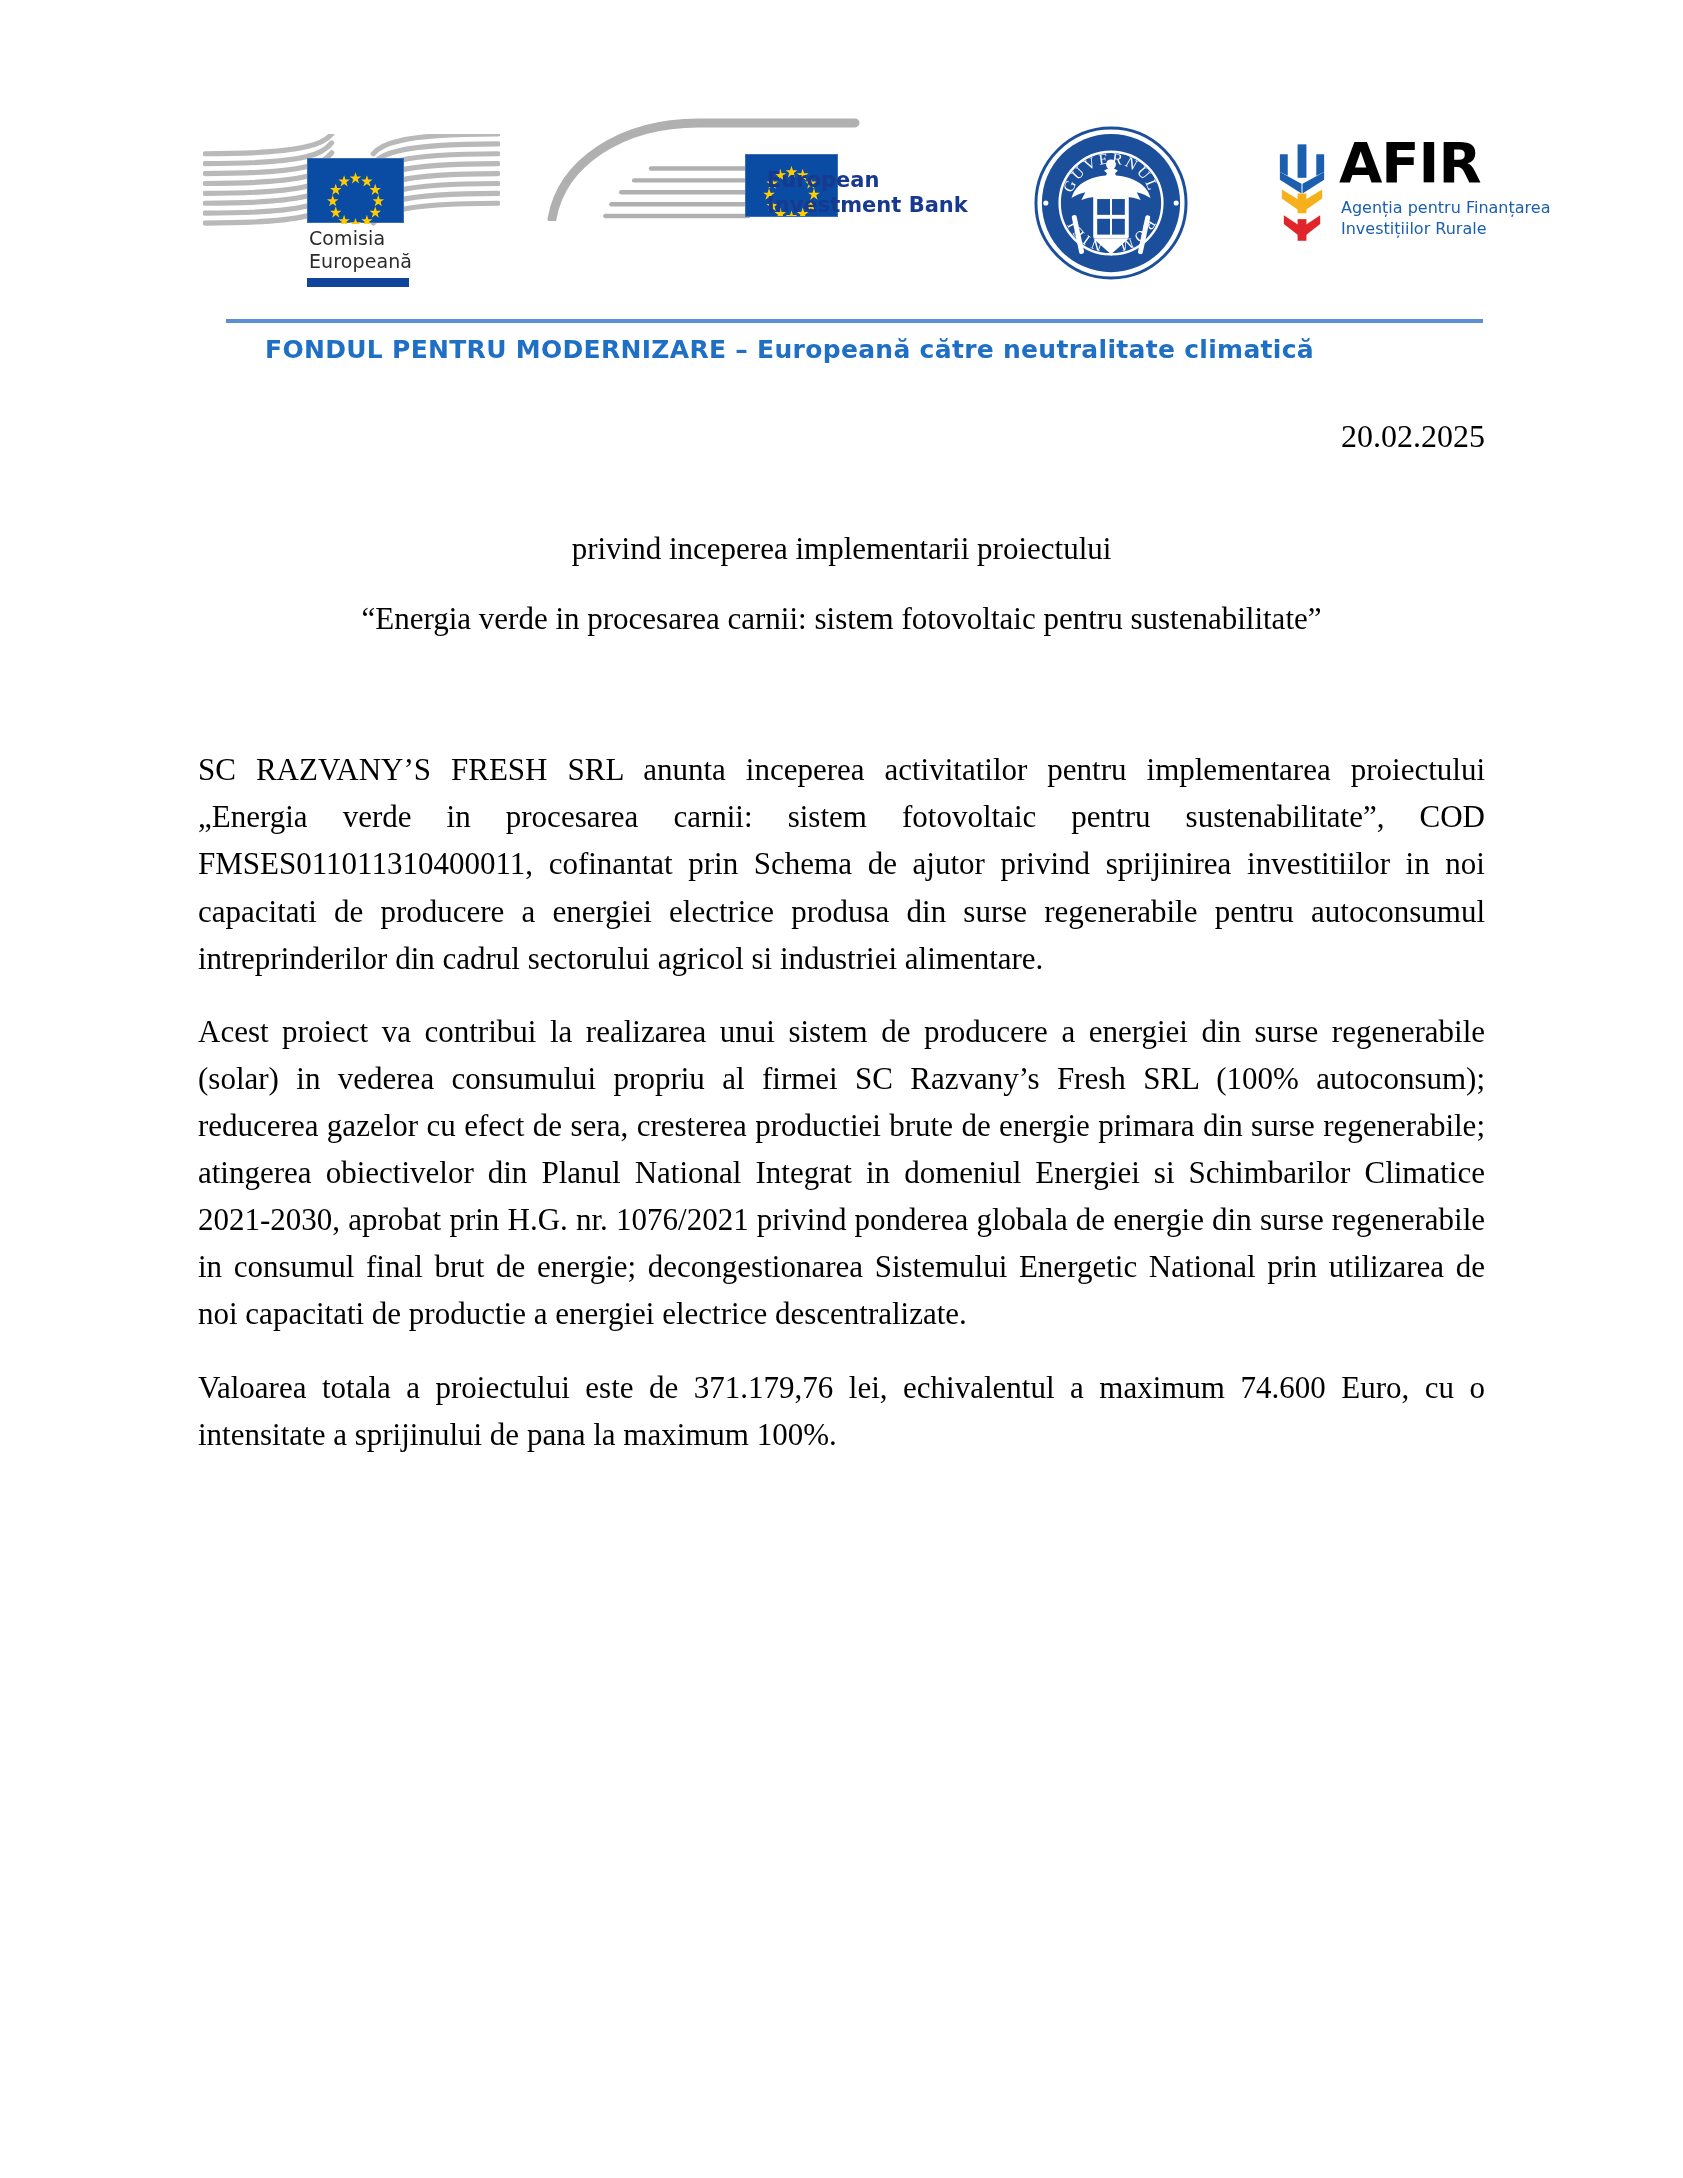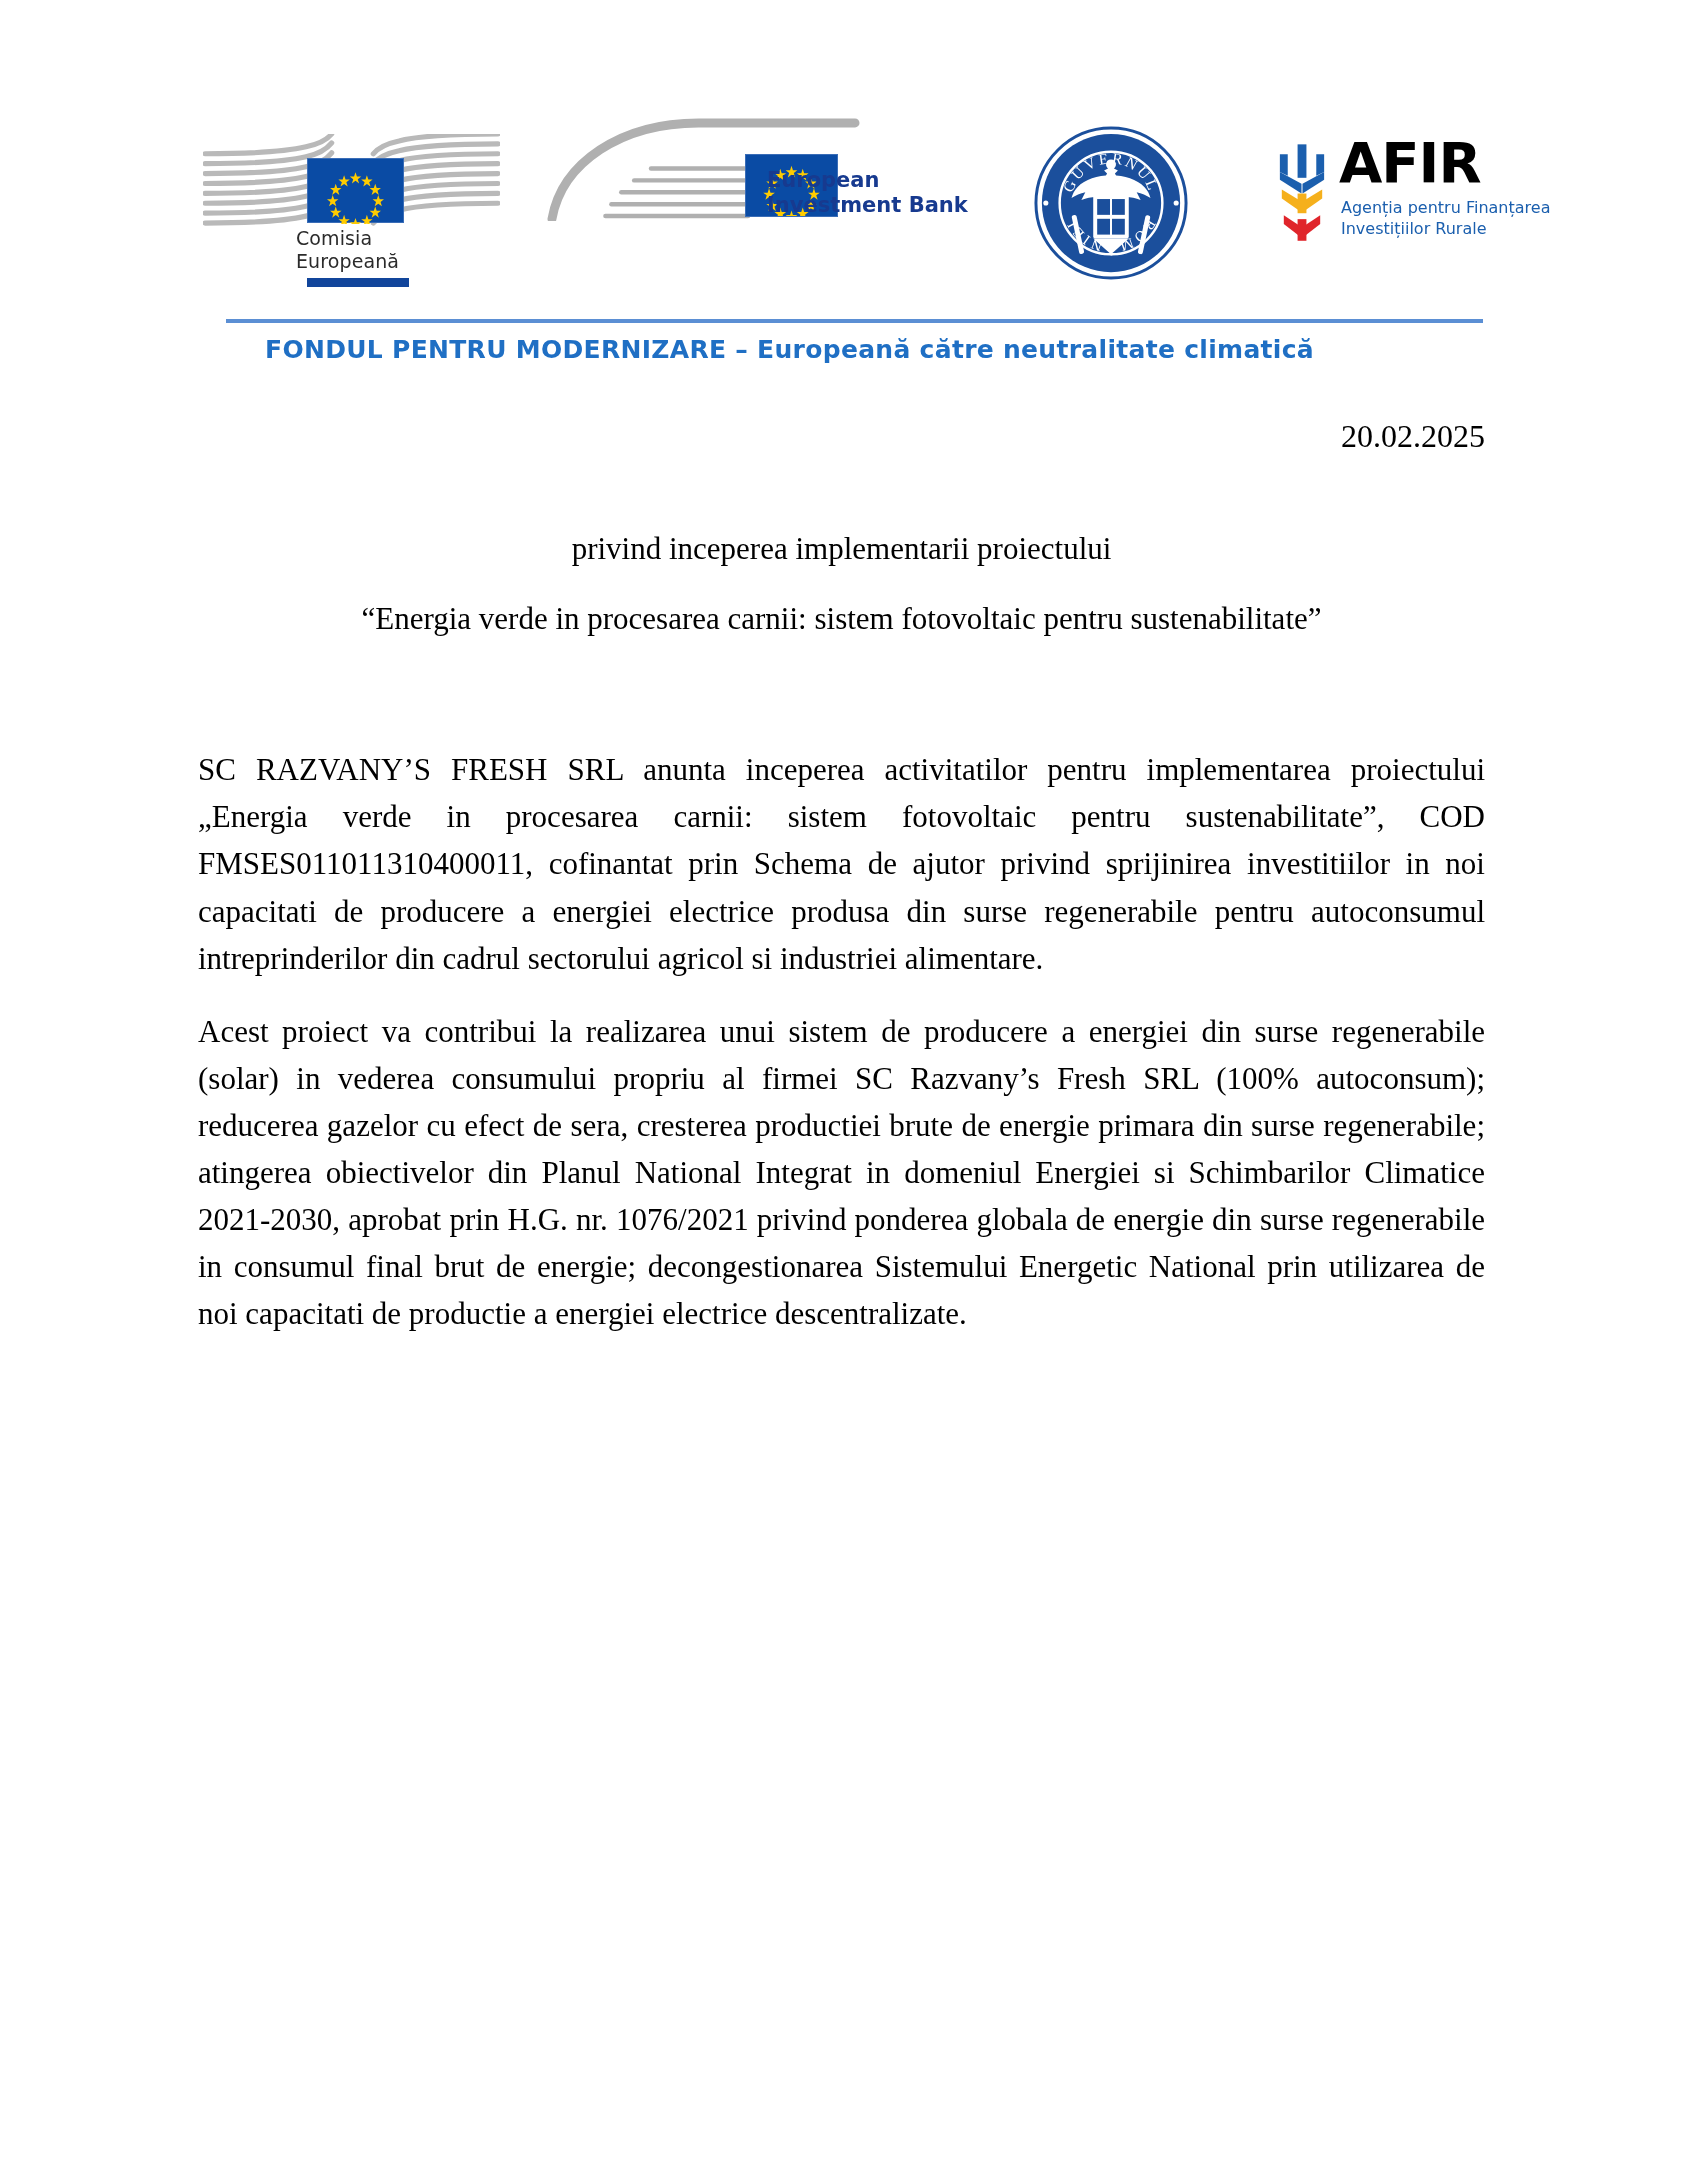--- a/index.html
+++ b/index.html
@@ -57,21 +57,21 @@
     background: #0a4ba4;
     border: 1px solid #3a6db7;
     box-sizing: border-box;
   }
   .ec-stars {
     position: absolute;
     left: 0; top: 0; right: 0; bottom: 0;
   }
   .ec-caption {
     position: absolute;
-    left: 93px;
+    left: 106px;
     top: 123px;
     width: 188px;
     font-family: "DejaVu Sans", sans-serif;
     font-size: 19px;
     line-height: 1.22;
     color: #2b2b2b;
     letter-spacing: 0.1px;
   }
   .ec-bar {
     position: absolute;
@@ -400,18 +400,19 @@
 
   <div class="doc">
     <div class="doc-date">20.02.2025</div>
 
     <div class="doc-subtitle">privind inceperea implementarii proiectului</div>
     <div class="doc-project-title">“Energia verde in procesarea carnii: sistem fotovoltaic pentru sustenabilitate”</div>
 
     <div class="body-block">
       <p class="para">SC RAZVANY’S FRESH SRL anunta inceperea activitatilor pentru implementarea proiectului „Energia verde in procesarea carnii: sistem fotovoltaic pentru sustenabilitate”, COD FMSES011011310400011, cofinantat prin Schema de ajutor privind sprijinirea investitiilor in noi capacitati de producere a energiei electrice produsa din surse regenerabile pentru autoconsumul intreprinderilor din cadrul sectorului agricol si industriei alimentare.</p>
       <p class="para">Acest proiect va contribui la realizarea unui sistem de producere a energiei din surse regenerabile (solar) in vederea consumului propriu al firmei SC Razvany’s Fresh SRL (100% autoconsum); reducerea gazelor cu efect de sera, cresterea productiei brute de energie primara din surse regenerabile; atingerea obiectivelor din Planul National Integrat in domeniul Energiei si Schimbarilor Climatice 2021-2030, aprobat prin H.G. nr. 1076/2021 privind ponderea globala de energie din surse regenerabile in consumul final brut de energie; decongestionarea Sistemului Energetic National prin utilizarea de noi capacitati de productie a energiei electrice descentralizate.</p>
+      <p class="para">Valoarea totala a proiectului este de 371.179,76 lei, echivalentul a maximum 74.600 Euro, cu o intensitate a sprijinului de pana la maximum 100%.</p>
     </div>
 
   </div>
 
 </div>
 
 
 </body></html>

